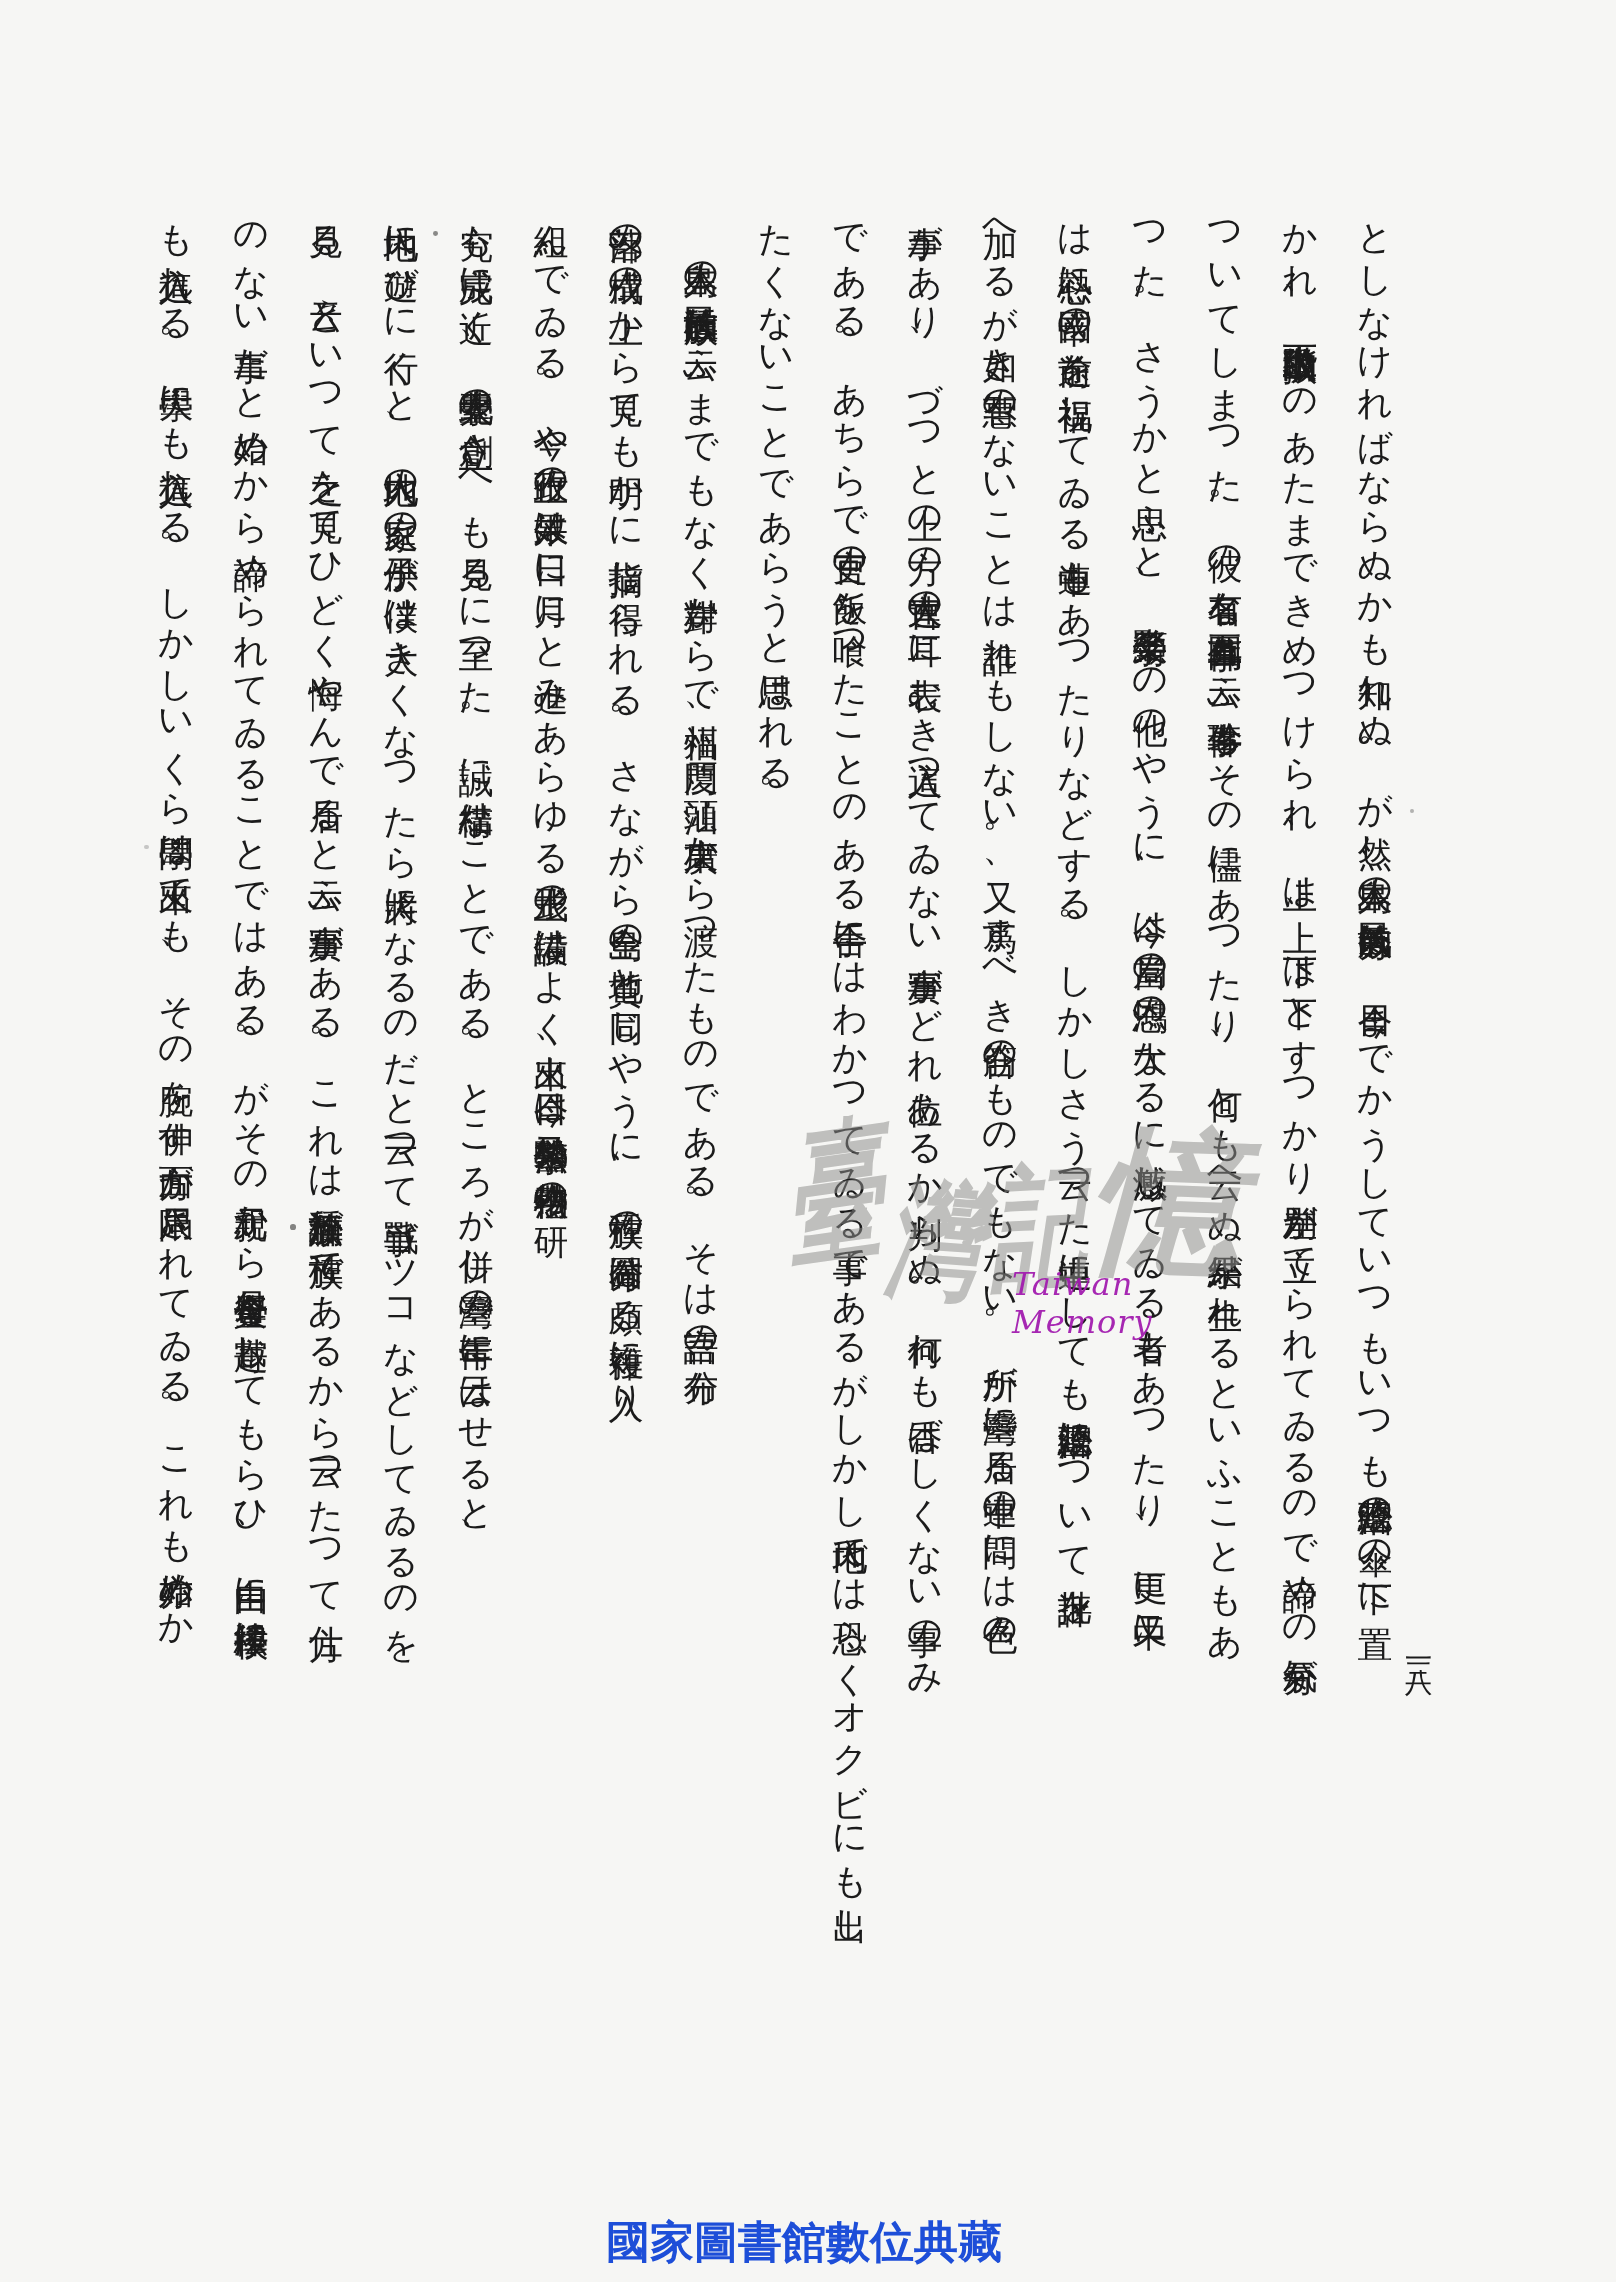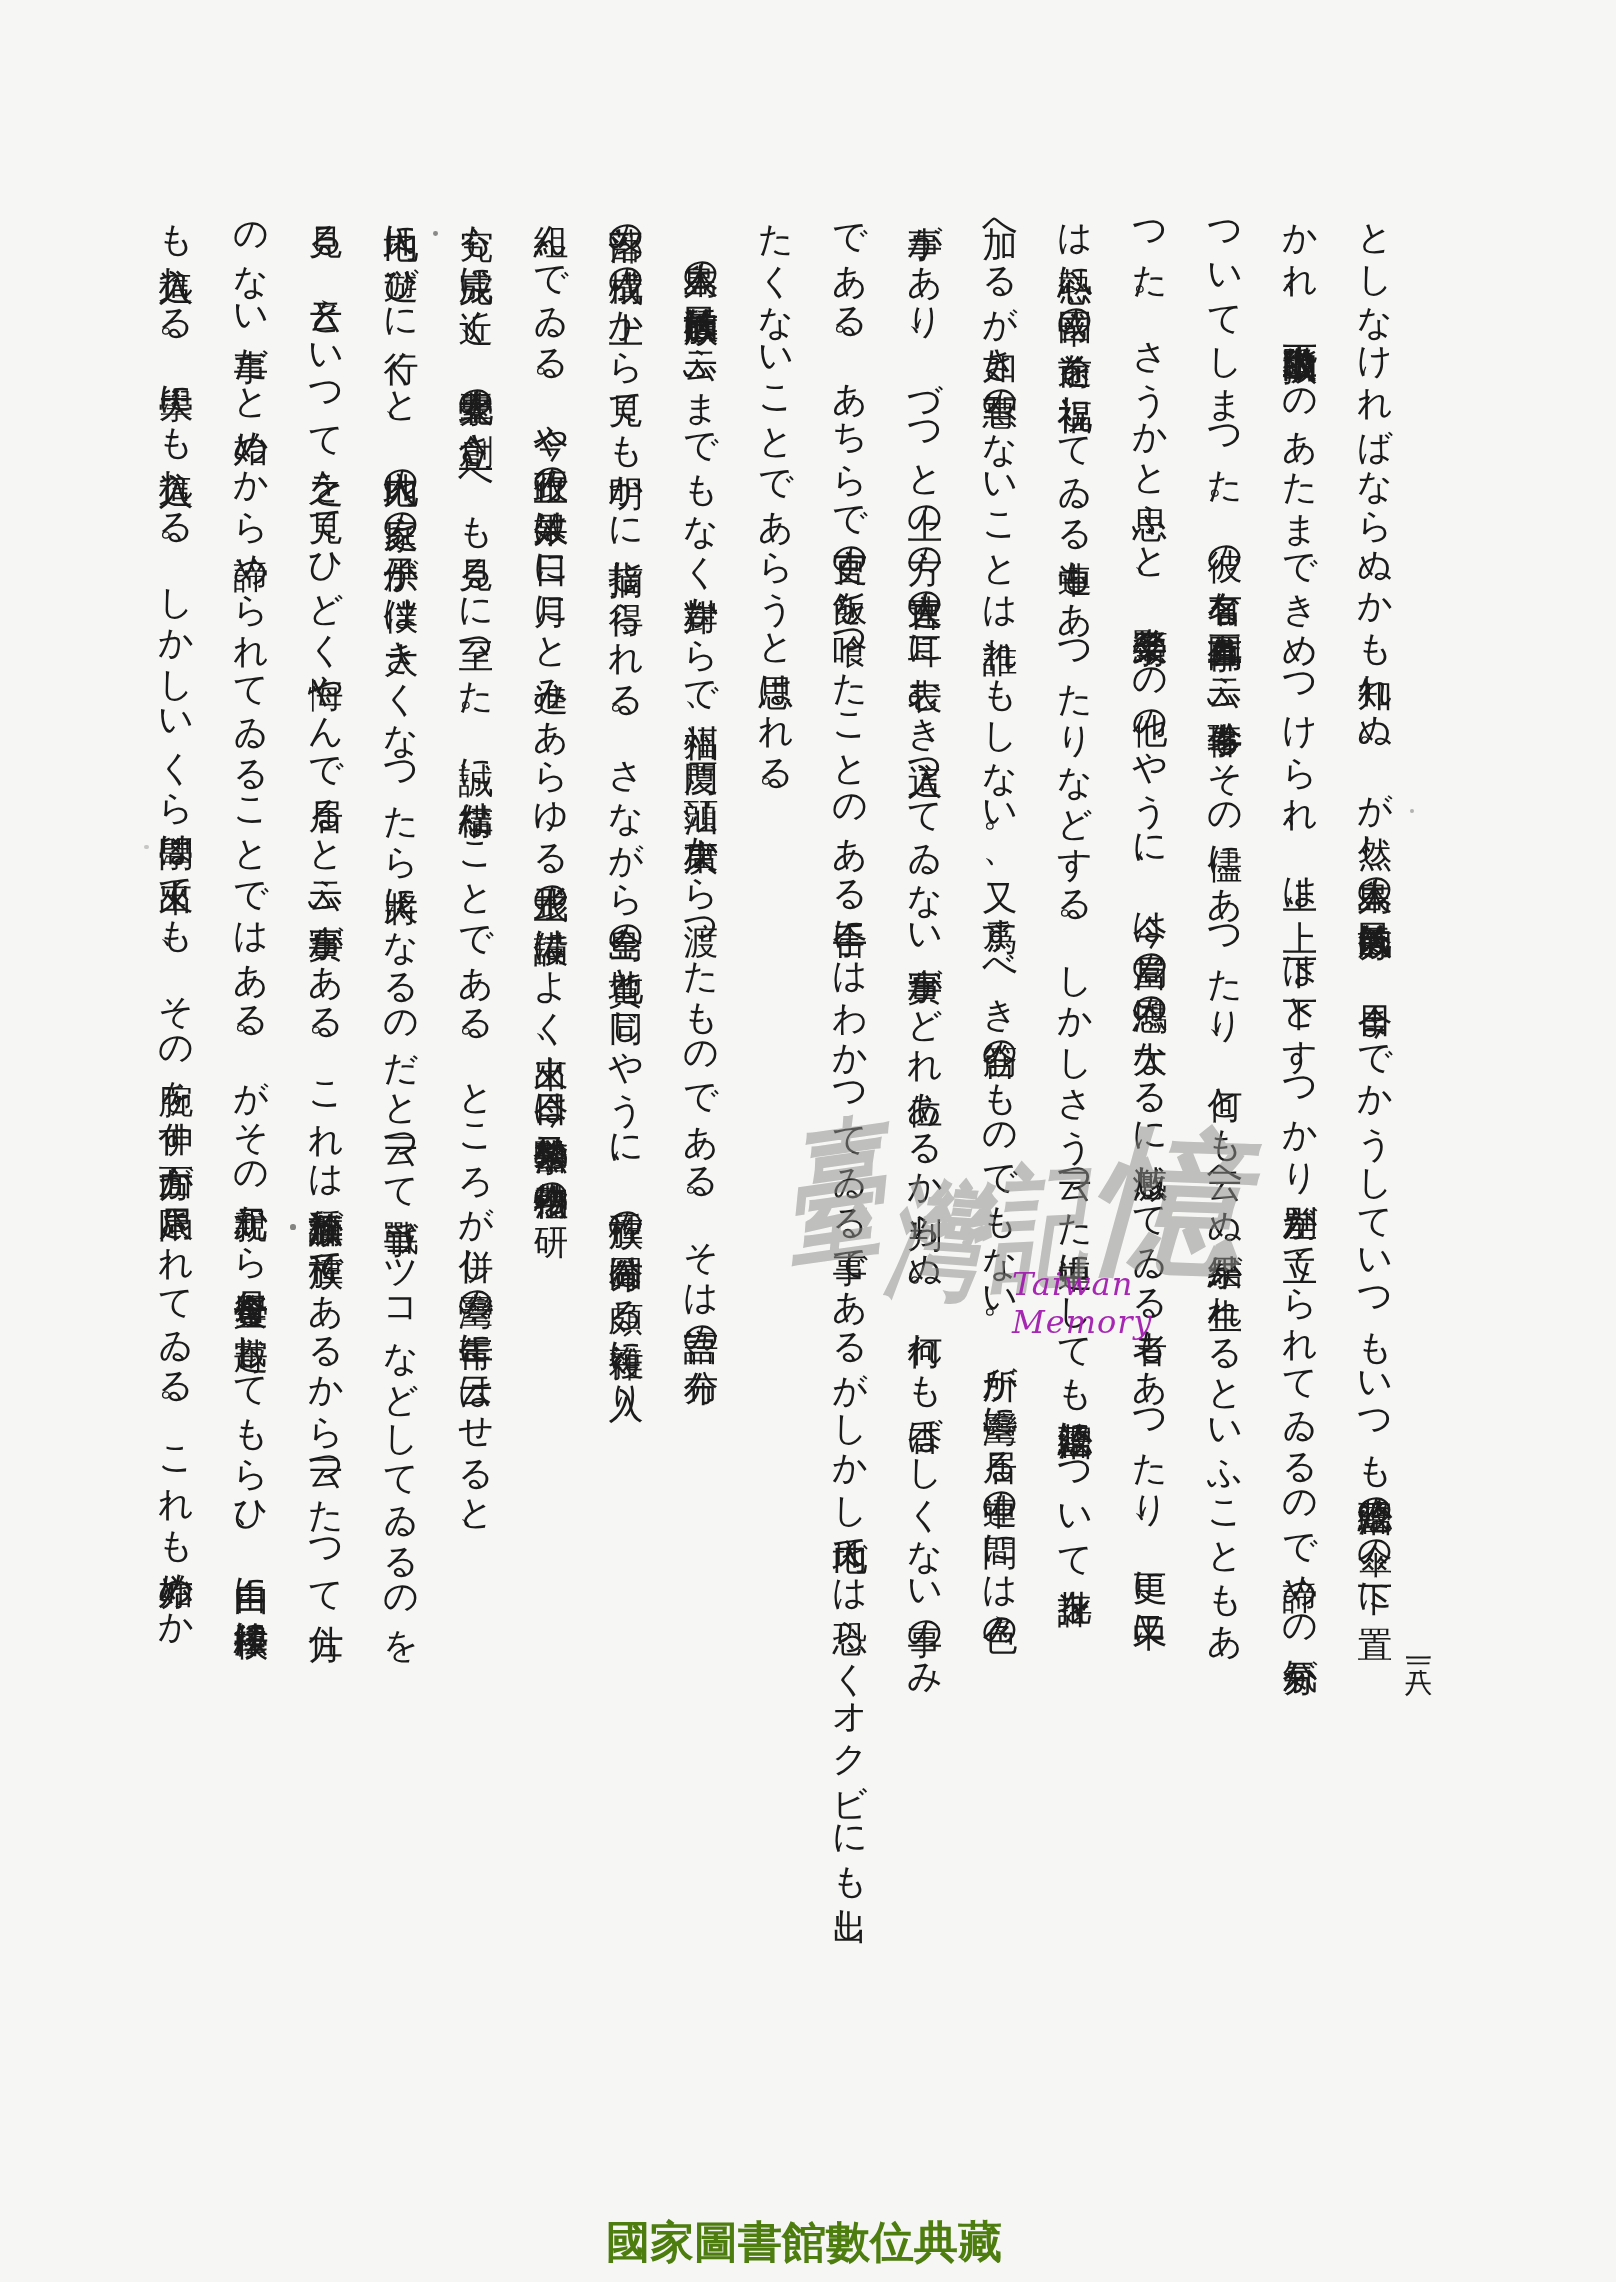--- a/index.html
+++ b/index.html
@@ -48,21 +48,21 @@
     letter-spacing:1px;
     color:#a21caf;
     opacity:0.95;
     font-family:"DejaVu Serif","Liberation Serif",serif;
     margin-left:25px;
   }
   .footer{
     position:absolute;
     left:606px;top:2213px;
     font-size:44px;
-    color:#4d7c0f;
+    color:#1d4ed8;
     font-weight:600;
     letter-spacing:0px;
     font-family:Liberation Serif, serif;
   }
   .speck{position:absolute;border-radius:50%;background:#6e6e6c;}
   .speck.s1{left:433px;top:231px;width:4.8px;height:4.8px;opacity:.8;}
   .speck.s2{left:290px;top:1224px;width:5.7px;height:5.7px;opacity:.85;}
   .speck.s3{left:1410px;top:809px;width:3.8px;height:3.8px;opacity:.5;}
   .speck.s4{left:144px;top:845px;width:4.8px;height:3.8px;opacity:.35;border-radius:1.9px;}
 </style>

